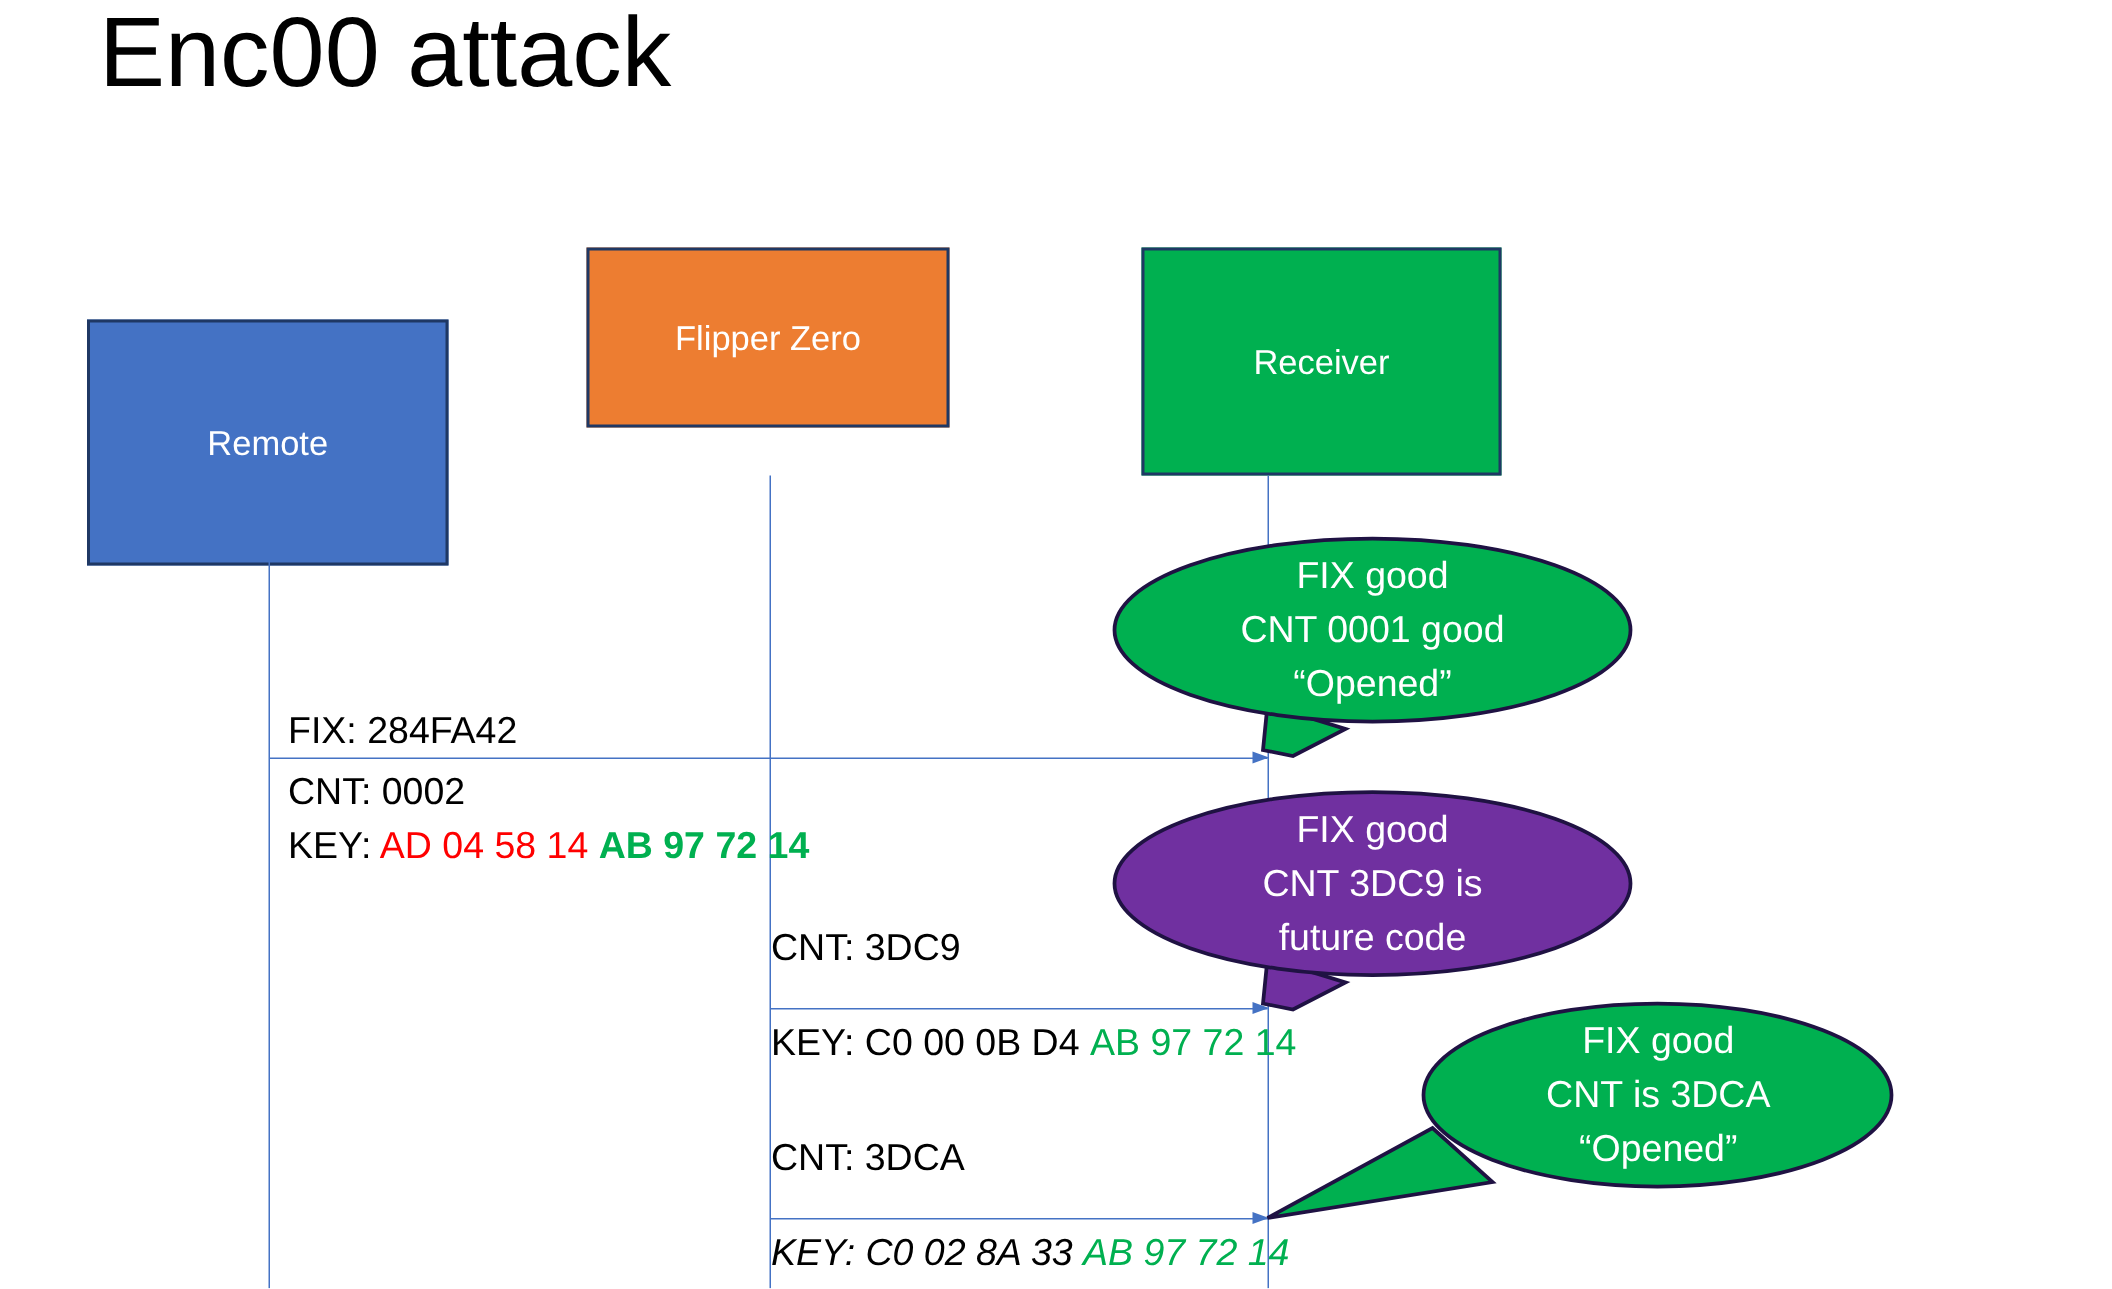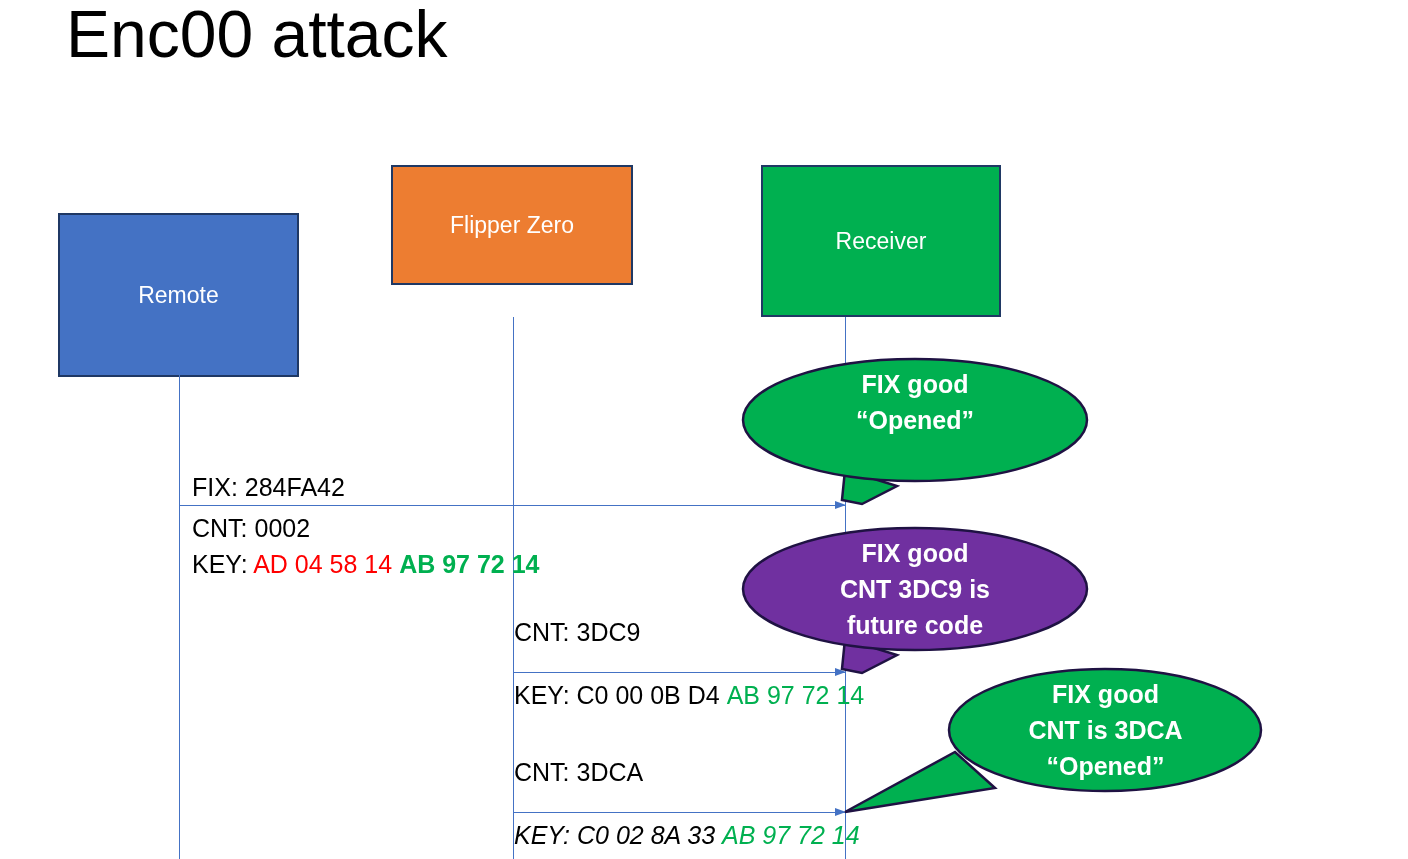--- a/index.html
+++ b/index.html
@@ -110,21 +110,20 @@
   .callout-text {
     position: absolute;
     left: 0;
     top: 0;
     width: 100%;
     color: #ffffff;
     font-size: 25px;
     line-height: 36px;
     text-align: center;
     pointer-events: none;
-    font-weight: bold;
   }
   #callout-1 { left: 742px; top: 352px; width: 346px; height: 151px; }
   #callout-1 .callout-text { top: 14px; }
   #callout-2 { left: 742px; top: 521px; width: 346px; height: 151px; }
   #callout-2 .callout-text { top: 14px; }
   #callout-3 { left: 845px; top: 662px; width: 417px; height: 151px; }
   #callout-3 .callout-text { left: 104px; width: 313px; top: 14px; }
 </style>
 </head>
 <body>
@@ -166,20 +165,21 @@
     <span>KEY: </span><span>C0 02 8A 33</span><span>&nbsp;</span><span class="green">AB 97 72 14</span>
   </div>
 
   <div class="callout" id="callout-1">
     <svg width="346" height="151" viewBox="0 0 346 151">
       <path d="M 103 118 L 100 148 L 120 152 L 155 134 Z" fill="#00B050" stroke="#1F1243" stroke-width="2.5"></path>
       <ellipse cx="173" cy="68" rx="172" ry="61" fill="#00B050" stroke="#1F1243" stroke-width="2.5"></ellipse>
     </svg>
     <div class="callout-text">
       <div>FIX good</div>
+      <div>CNT 0001 good</div>
       <div>“Opened”</div>
     </div>
   </div>
 
   <div class="callout" id="callout-2">
     <svg width="346" height="151" viewBox="0 0 346 151">
       <path d="M 103 118 L 100 148 L 120 152 L 155 134 Z" fill="#7030A0" stroke="#1F1243" stroke-width="2.5"></path>
       <ellipse cx="173" cy="68" rx="172" ry="61" fill="#7030A0" stroke="#1F1243" stroke-width="2.5"></ellipse>
     </svg>
     <div class="callout-text">

